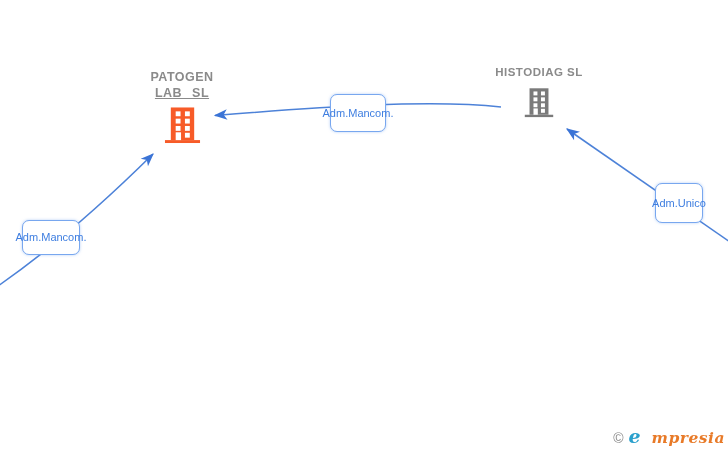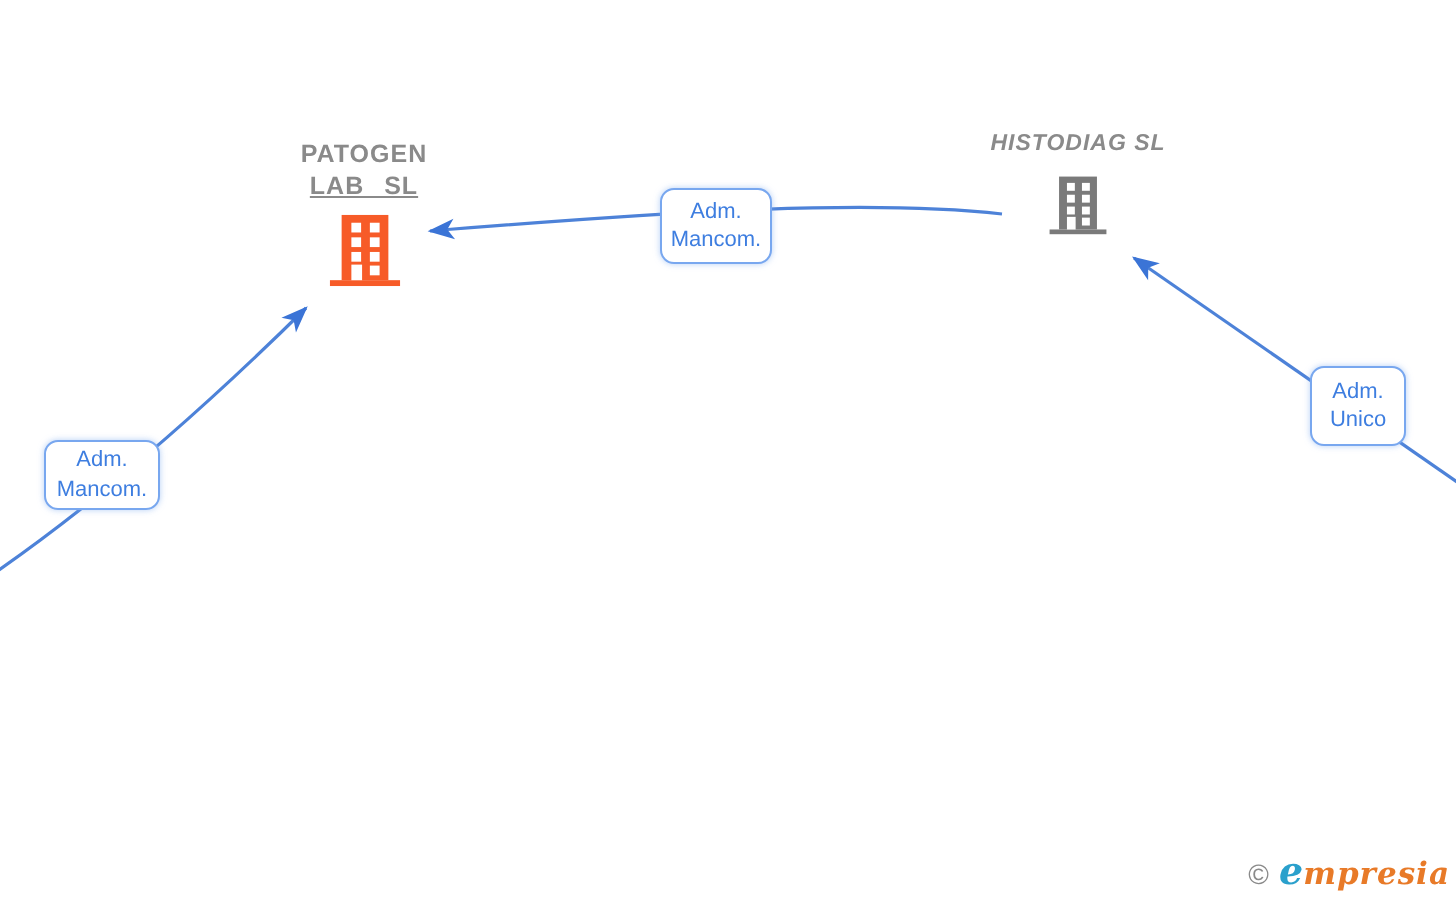--- a/index.html
+++ b/index.html
@@ -32,34 +32,34 @@
     color: #8a8a8a;
     font-weight: 700;
     text-align: center;
     letter-spacing: 0.5px;
   }
   #node-patogen { left: 112px; top: 69px; width: 140px; }
   #node-patogen .company-name { font-size: 12.5px; line-height: 16px; }
   #node-patogen .name-line2 { word-spacing: 6px; text-decoration: underline; }
   #node-patogen .building-wrap { margin-top: 5px; }
   #node-histodiag { left: 469px; top: 65px; width: 140px; }
-  #node-histodiag .company-name { font-size: 11.5px; line-height: 14px; font-style: italic; }
+  #node-histodiag .company-name { font-size: 11.5px; line-height: 14px; }
   #node-histodiag .building-wrap { margin-top: 8px; }
   .building-wrap { display: block; }
   .relation-box {
     position: absolute;
     background: #ffffff;
     border: 1.5px solid #78a7ef;
     border-radius: 7px;
     box-shadow: 0 0 3px rgba(120,167,239,0.55);
     color: #3e7ee0;
     font-size: 11px;
     line-height: 14.5px;
     display: flex;
-    flex-direction: column;
+    flex-direction: row;
     align-items: center;
     justify-content: center;
     text-align: center;
     cursor: pointer;
   }
   #relbox-middle { left: 330px; top: 94px;  width: 54px; height: 36px; }
   #relbox-left   { left: 22px;  top: 220px; width: 56px; height: 33px; }
   #relbox-right  { left: 655px; top: 183px; width: 46px; height: 38px; }
   #brand-footer {
     position: absolute;
@@ -81,20 +81,21 @@
     font-style: italic;
     font-size: 19px;
     font-weight: 700;
   }
   .brand-rest {
     color: #e87a28;
     font-style: italic;
     font-size: 15.5px;
     font-weight: 700;
     letter-spacing: 0.5px;
+    margin-left: 11px;
   }
 </style>
 </head>
 <body>
 
 <div id="canvas">
 
   <svg id="edges" viewBox="0 0 728 450" xmlns="http://www.w3.org/2000/svg">
     <defs>
       <marker id="arrow" viewBox="0 0 10 8" refX="8.6" refY="4" markerWidth="9.5" markerHeight="8" orient="auto">

